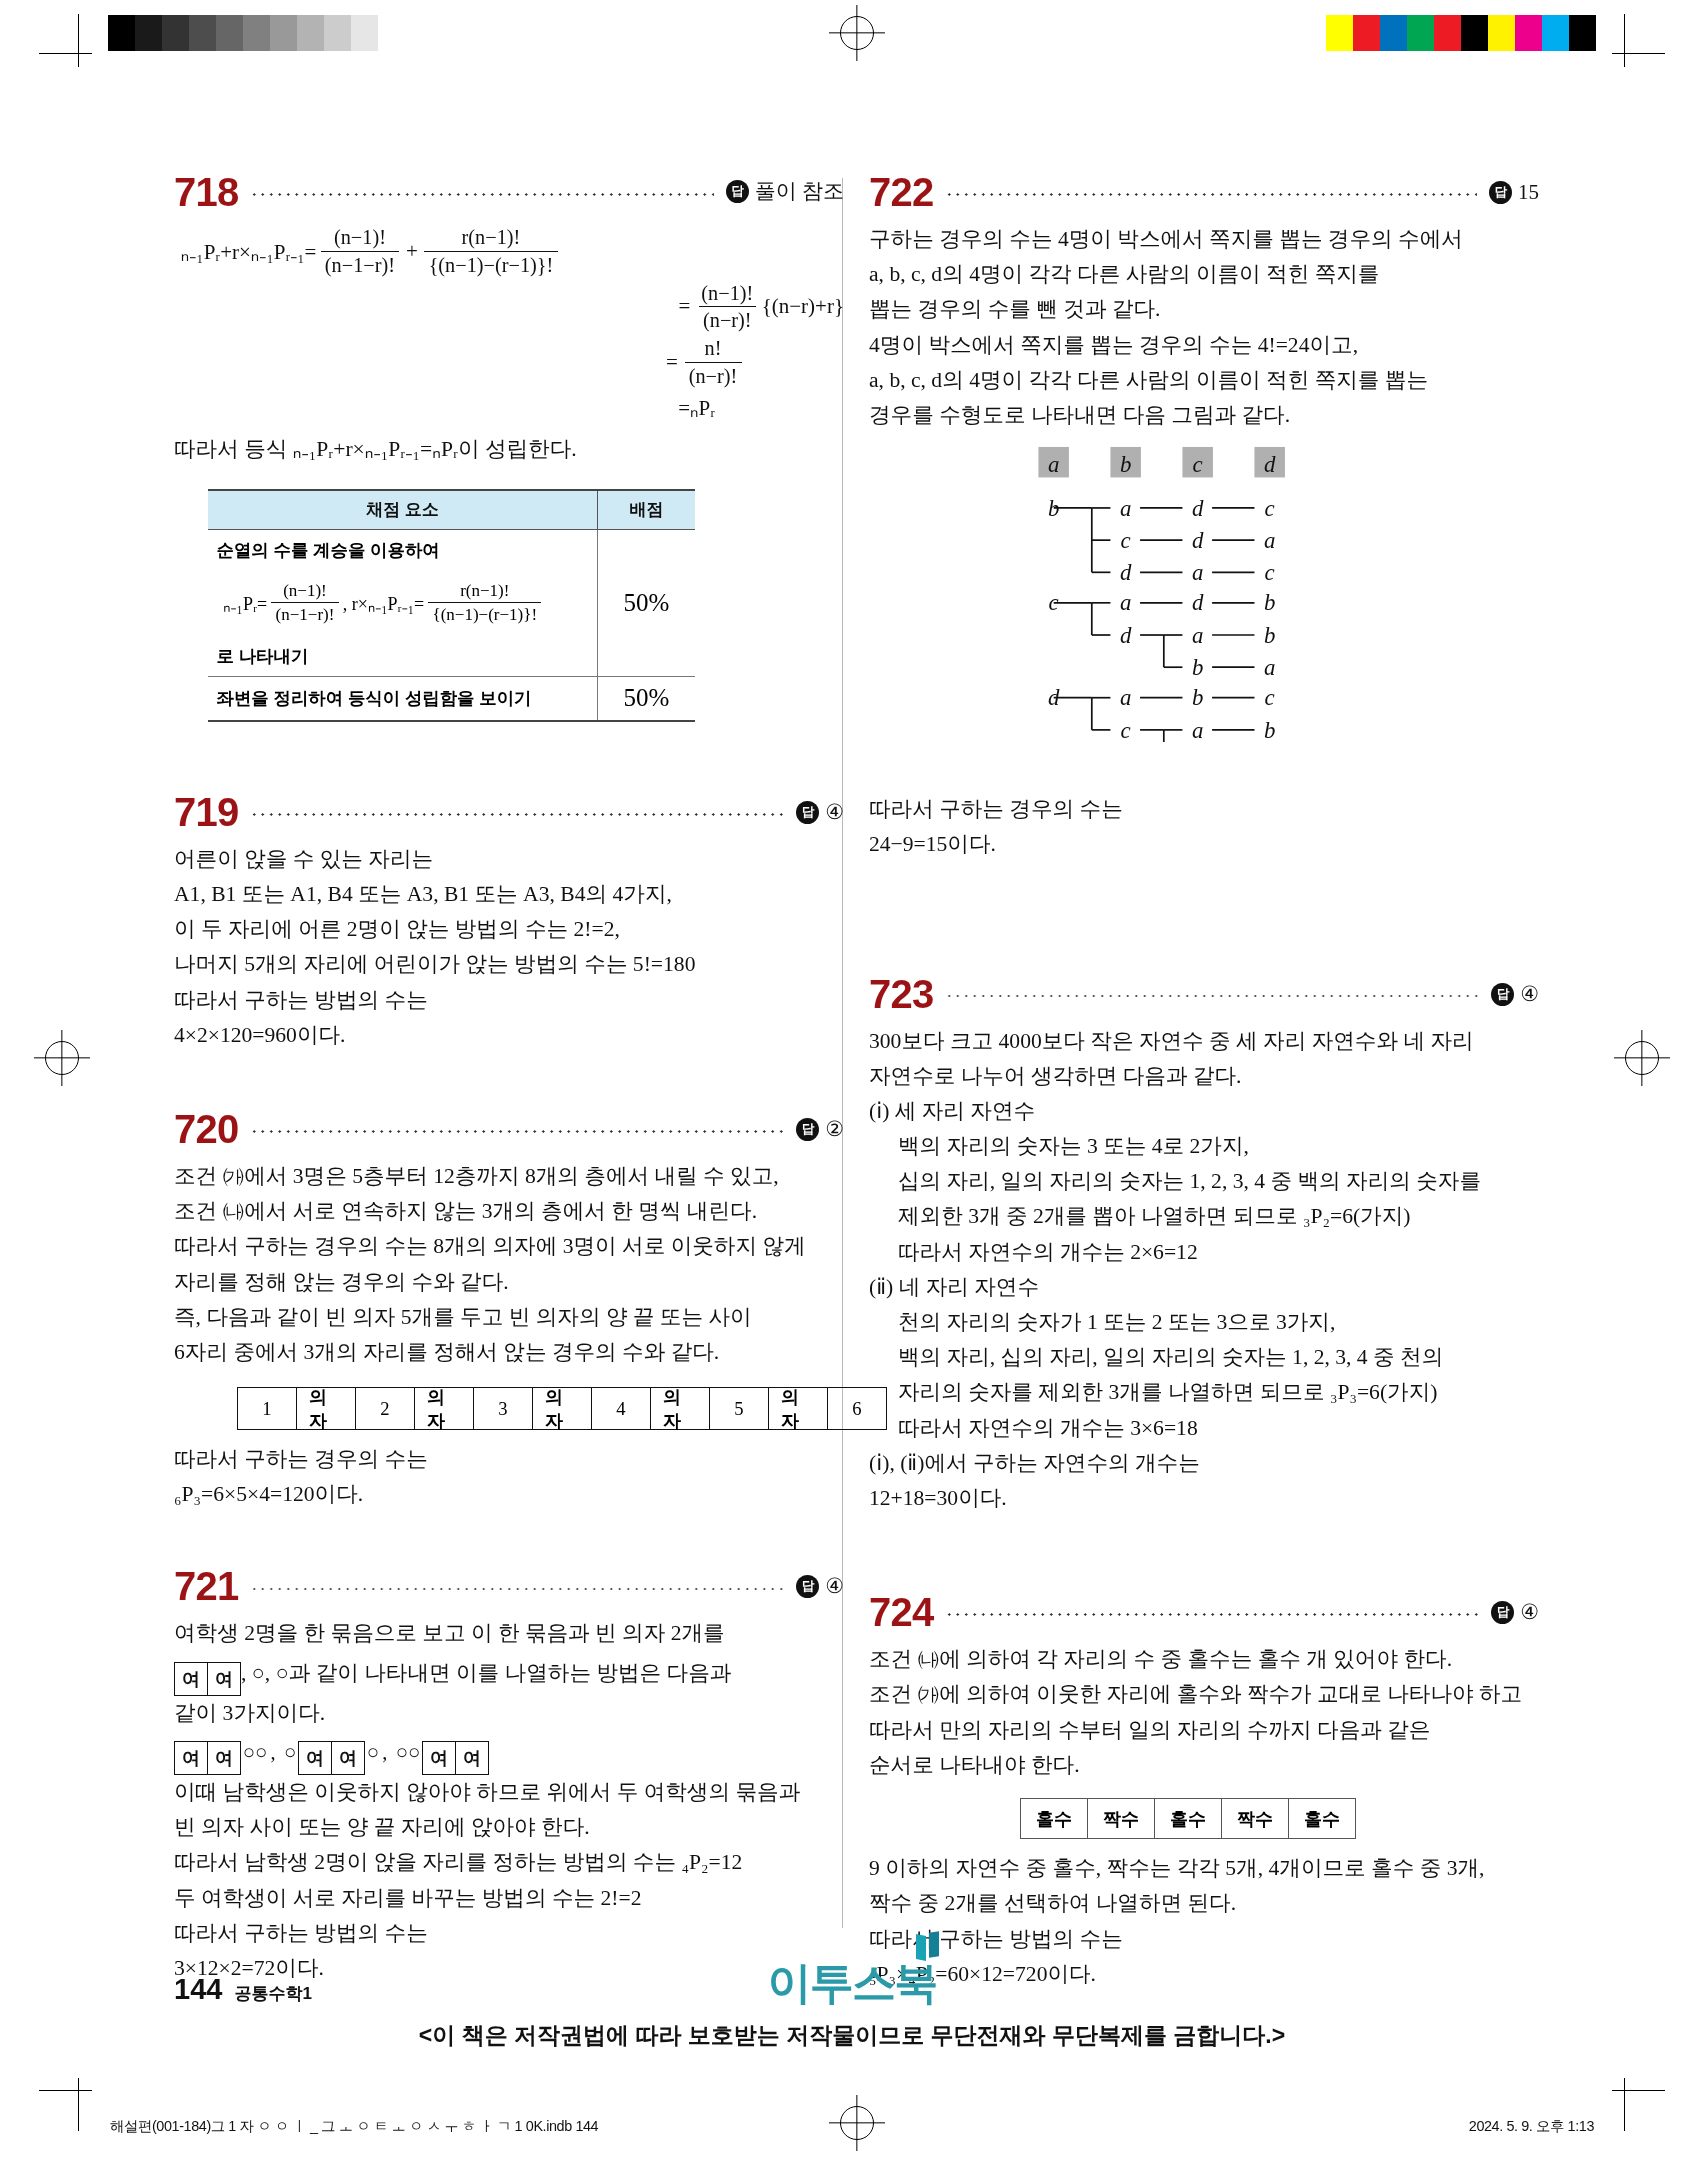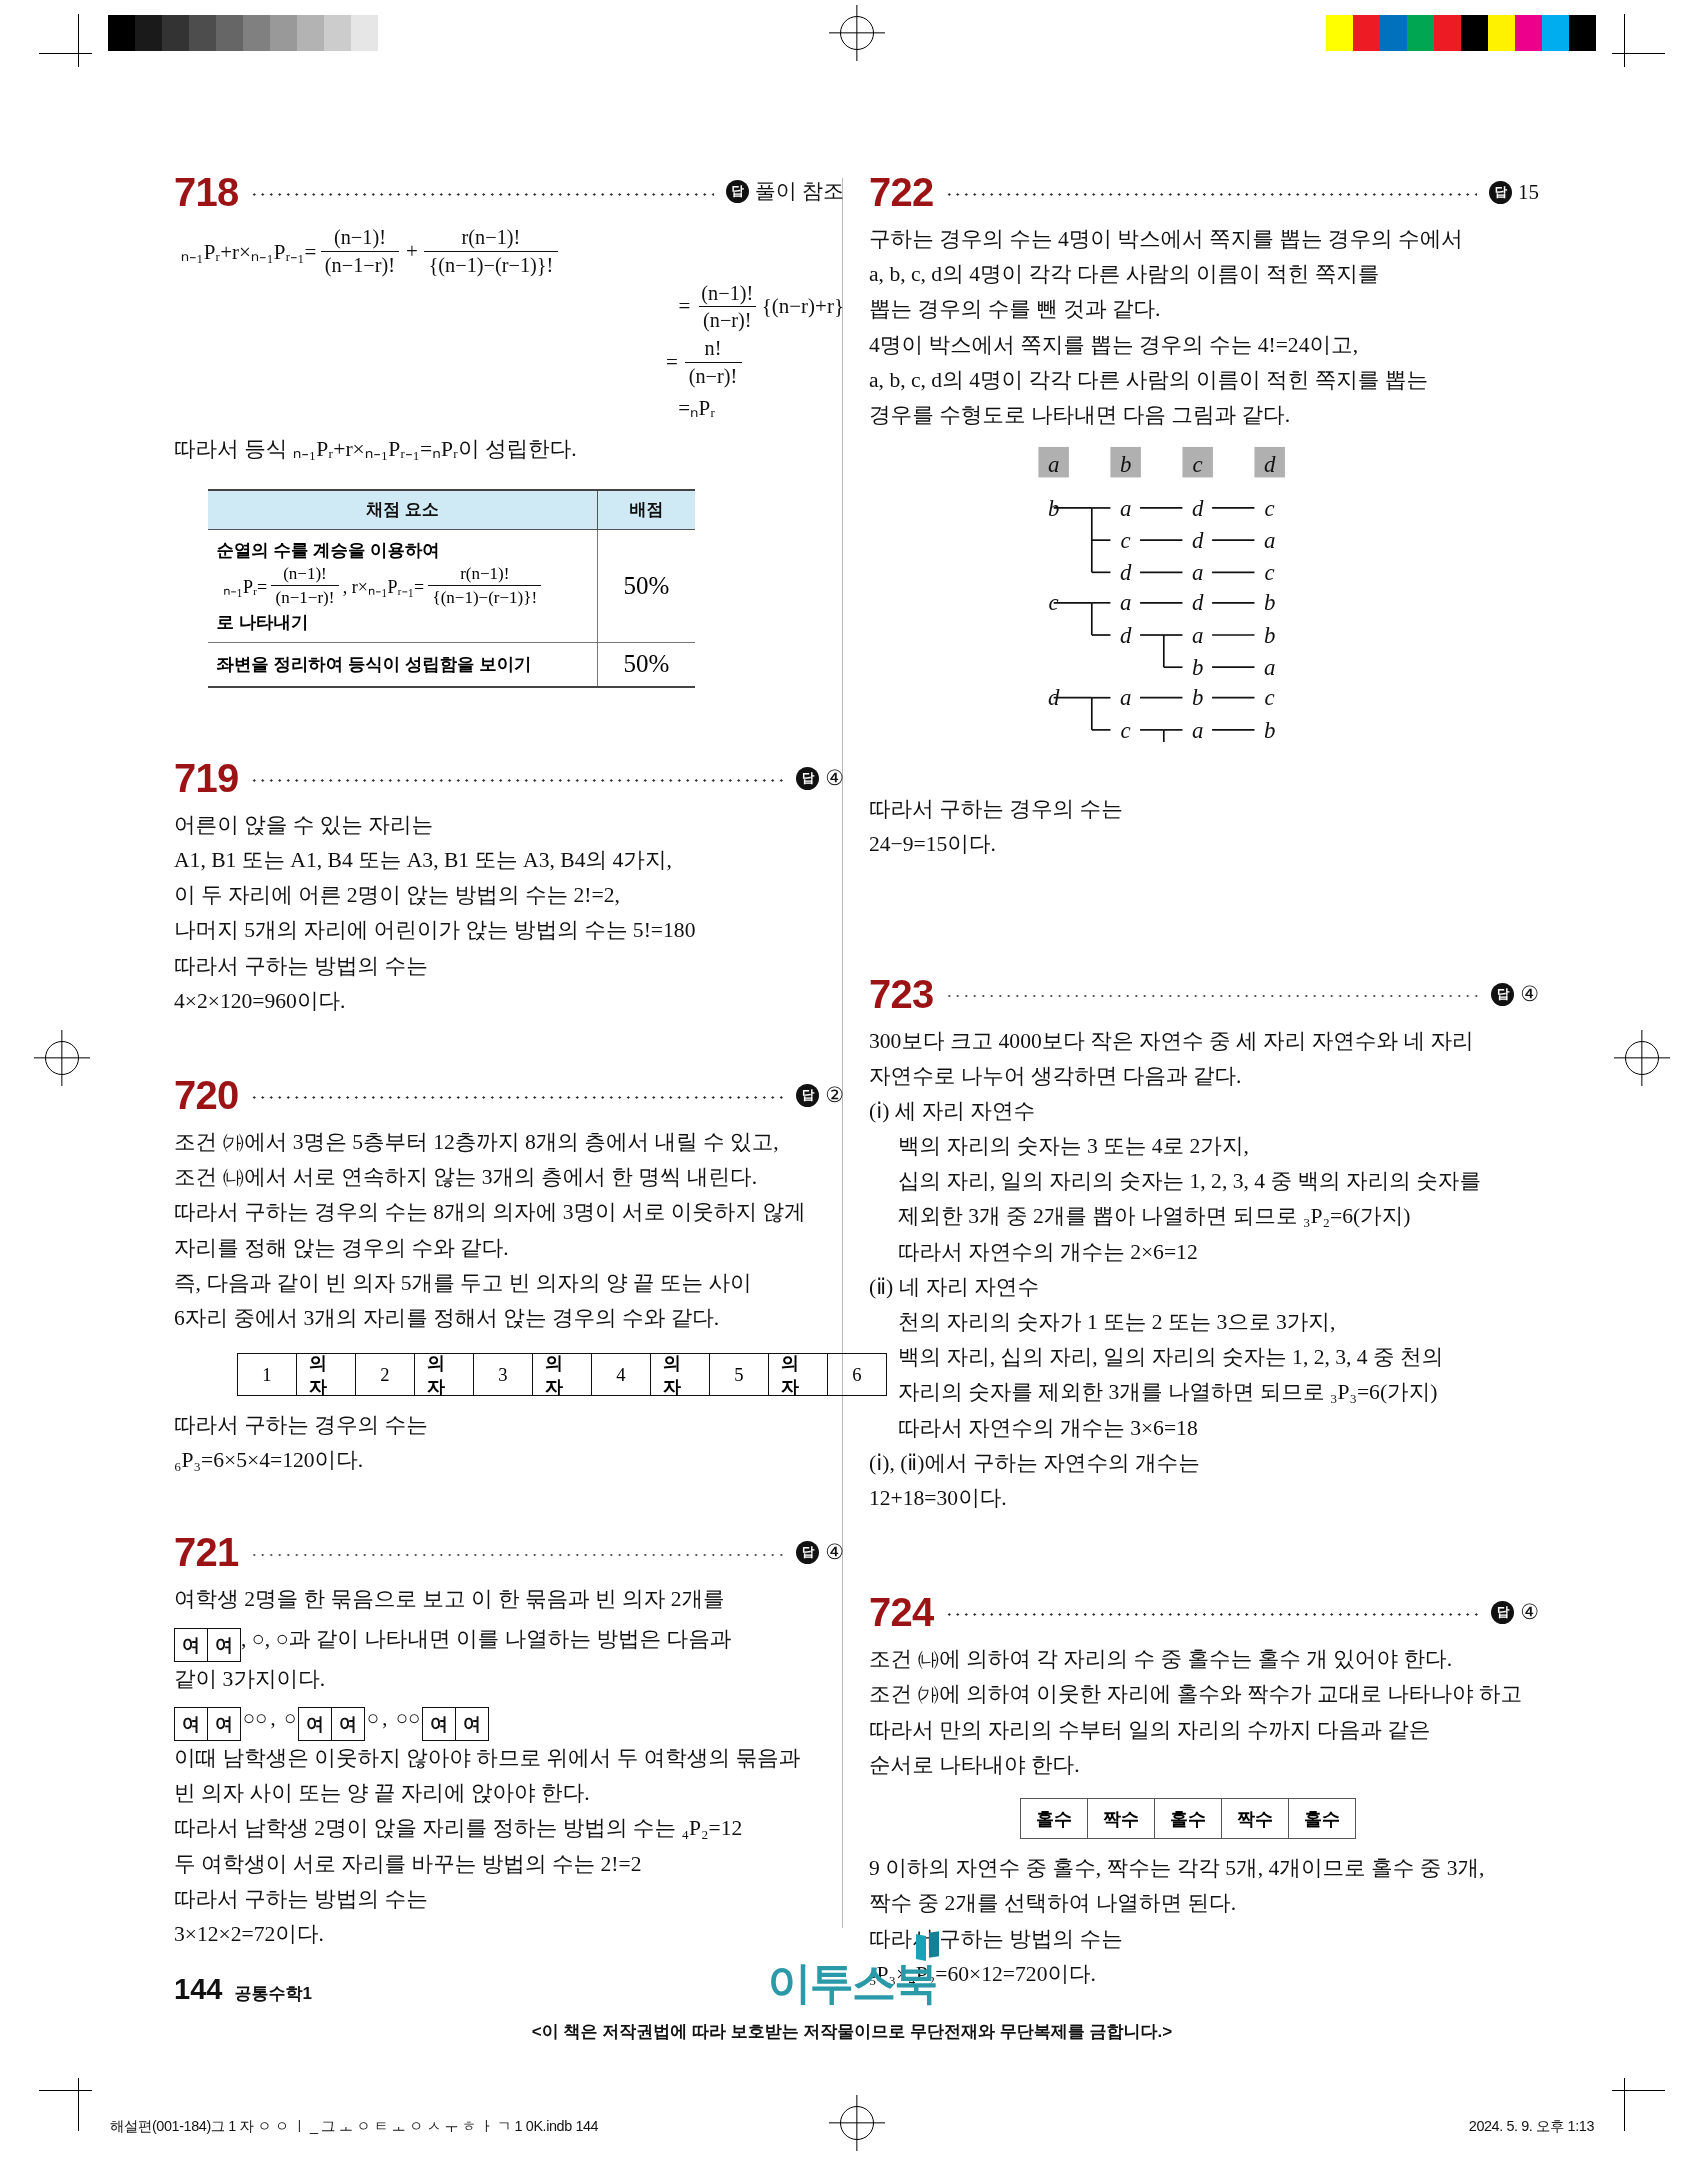--- a/index.html
+++ b/index.html
@@ -141,21 +141,21 @@
 
   .logowrap{position:absolute;left:0;right:0;top:1954px;text-align:center;}
   .logo{display:inline-block;position:relative;}
   .logotext{font-family:"Liberation Sans",sans-serif;font-weight:bold;
     font-size:44px;color:#2a9aa8;letter-spacing:-1.7px;}
   .book{position:absolute;right:-5.1px;top:-22px;width:25.4px;height:29px;}
   .book .pg{position:absolute;width:10.2px;height:25.4px;background:#1aa3b5;}
   .book .pg.l{left:0;top:3.4px;transform:skewY(12deg);}
   .book .pg.r{left:12.7px;top:0;background:#157f96;transform:skewY(-8deg);}
   .copyright{position:absolute;left:0;right:0;top:2020px;text-align:center;
-    font-family:"Liberation Sans",sans-serif;font-weight:bold;font-size:17px;color:#111;}
+    font-family:"Liberation Sans",sans-serif;font-weight:bold;font-size:23px;color:#111;}
 
   .printline{position:absolute;top:2117px;font-family:"Liberation Sans",sans-serif;
     font-size:14.4px;color:#111;letter-spacing:-0.4px;}
   .pl-left{left:110px;}
   .pl-right{right:110px;}
 </style>
 </head>
 <body>
 
 <div class="page">
@@ -269,21 +269,21 @@
 
       <table class="stable">
         <tbody>
             <tr>
           <th>채점 요소</th>
           <th class="c2">배점</th>
         </tr>
         <tr class="firstrow">
           <td>
             <div class="krn">순열의 수를 계승을 이용하여</div>
-            <div class="frow first" style="margin:2px 0;font-size:18px;">
+            <div class="frow first" style="margin:19px 0;font-size:18px;">
               <span>ₙ₋₁Pᵣ=</span>
               <span class="frac">
                 <span class="num" style="font-size:17px;">(n−1)!</span>
                 <span class="den" style="font-size:17px;">(n−1−r)!</span>
               </span>
               <span>, r×ₙ₋₁Pᵣ₋₁=</span>
               <span class="frac">
                 <span class="num" style="font-size:17px;">r(n−1)!</span>
                 <span class="den" style="font-size:17px;">{(n−1)−(r−1)}!</span>
               </span>

